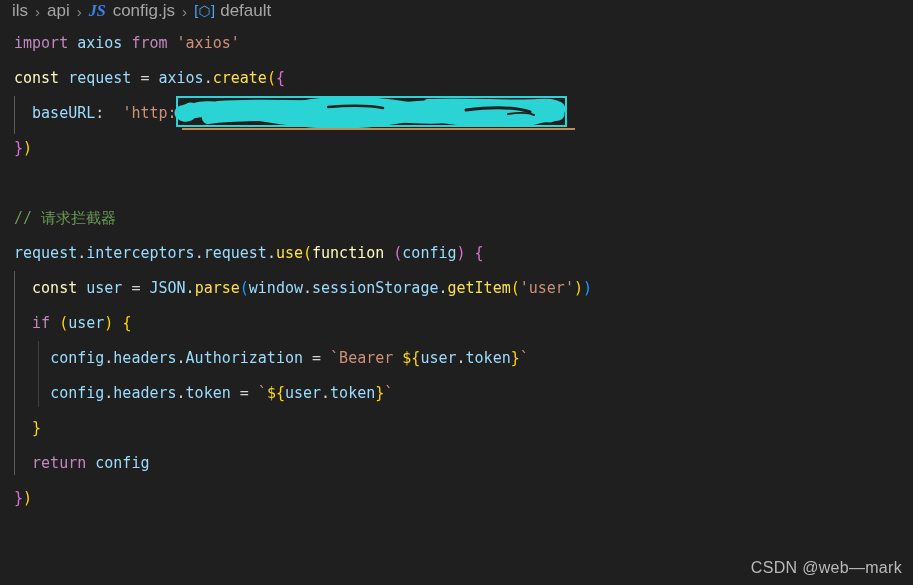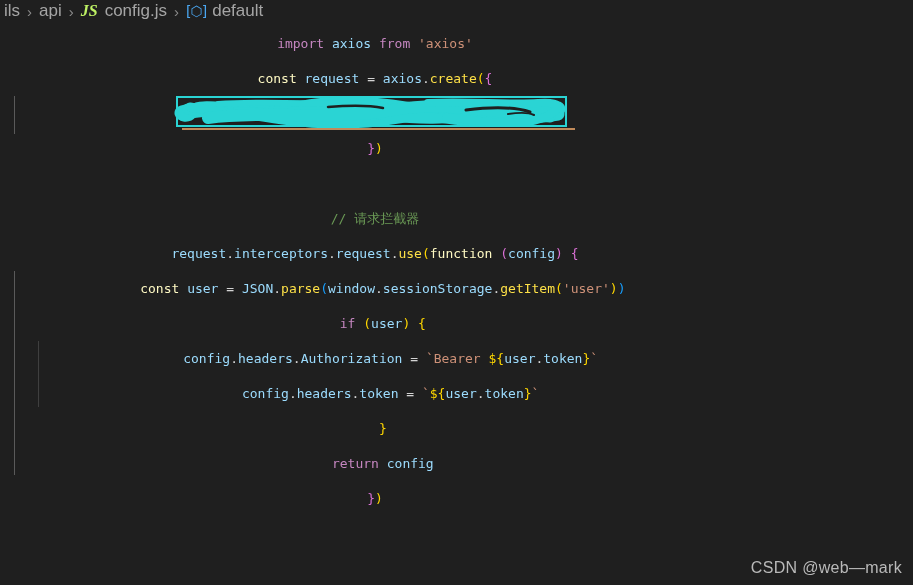--- a/index.html
+++ b/index.html
@@ -21,55 +21,54 @@
     position: absolute;
     top: 0;
     left: 0;
     height: 22px;
     display: flex;
     align-items: center;
     font-family: "Liberation Sans", sans-serif;
     font-size: 17px;
     color: #a0a0a0;
     white-space: nowrap;
-    padding-left: 4px;
+    padding-left: 12px;
   }
   .bc-seg { color: #a5a5a5; }
   .bc-sep {
     color: #8b8b8b;
     margin: 0 7px;
     font-size: 15px;
   }
   .bc-js {
-    color: #bef264;
+    color: #3b82f6;
     font-weight: bold;
     font-style: italic;
     font-family: "Liberation Serif", serif;
     font-size: 16px;
     margin-right: 7px;
   }
   .bc-symbol {
     color: #4aa6f0;
     font-family: "DejaVu Sans", sans-serif;
     font-size: 14px;
     margin-right: 6px;
     letter-spacing: -1px;
   }
 
   
   .code {
     position: absolute;
     top: 26px;
     left: 0;
     width: 736px;
-    font-size: 13px;
+    font-size: 15px;
     line-height: 35px;
     letter-spacing: 0px;
     white-space: pre;
-    text-align: center;
   }
   .line {
     position: relative;
     height: 35px;
     padding-left: 14px;
     box-sizing: border-box;
   }
 
   
   .guide {

